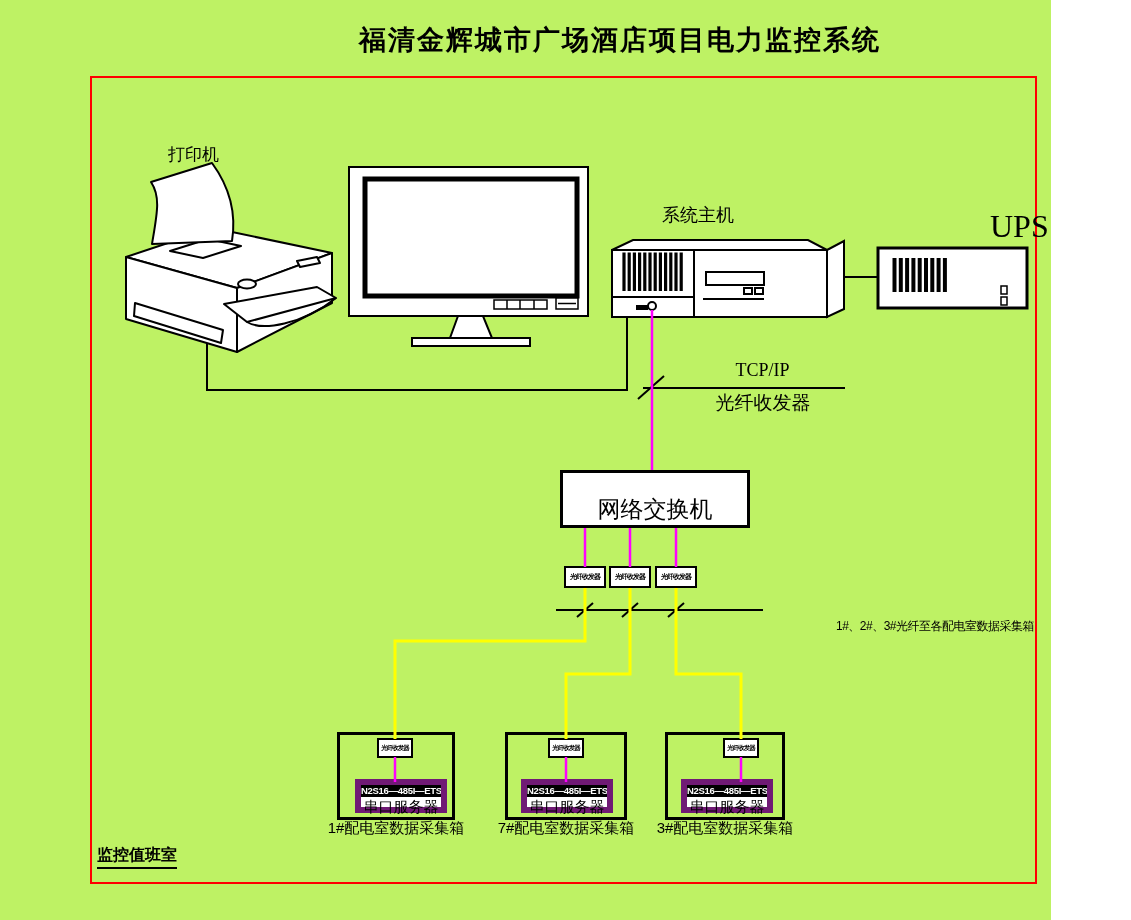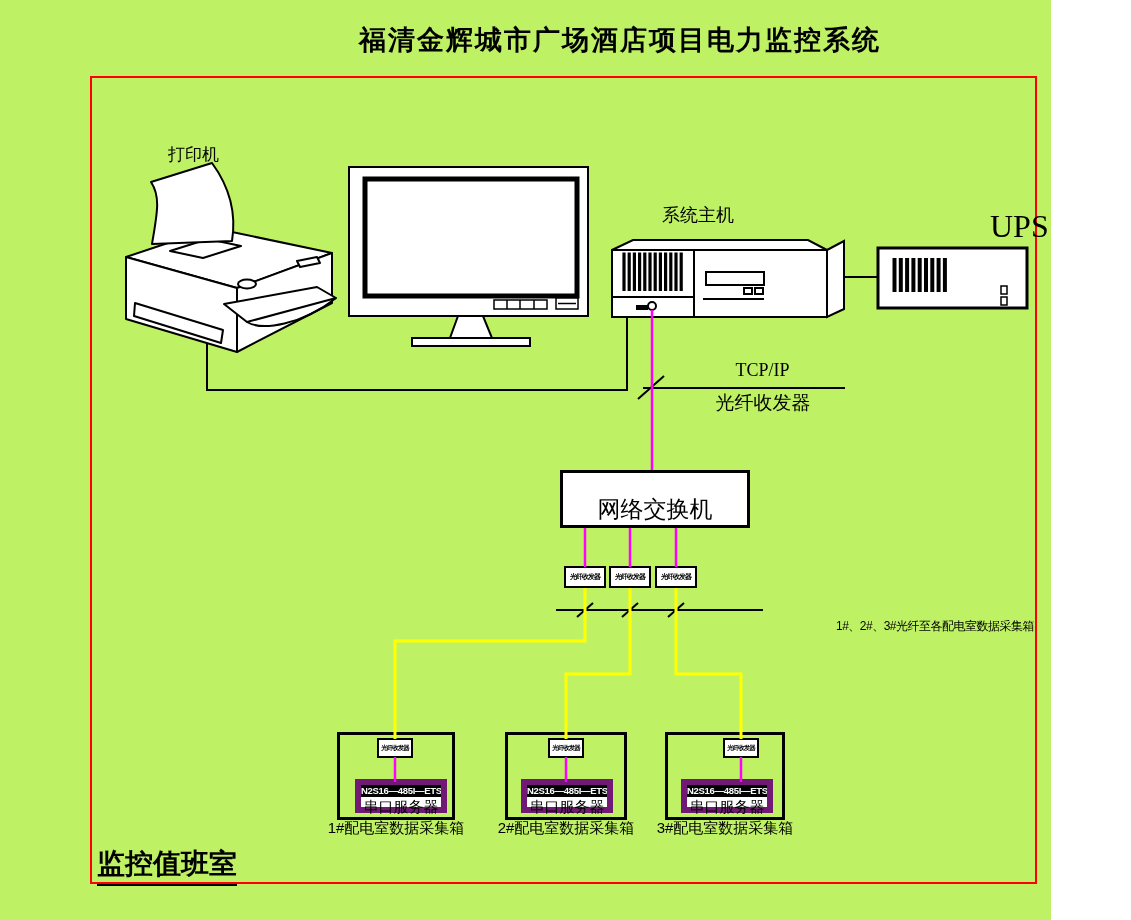--- a/index.html
+++ b/index.html
@@ -29,21 +29,21 @@
   .col-tbox{top:738px;width:36px;height:20px;border:2px solid #000;box-sizing:border-box;background:#fff;z-index:2;
     display:flex;align-items:center;justify-content:center;font-size:6.5px;font-weight:bold;letter-spacing:-1px;overflow:hidden;}
   #coltb-1{left:377px;} #coltb-2{left:548px;} #coltb-3{left:723px;}
   .server{top:779px;width:92px;height:34px;border:6px solid #701a75;box-sizing:border-box;background:#fff;z-index:2;}
   #srv-1{left:355px;} #srv-2{left:521px;} #srv-3{left:681px;}
   .srv-strip{height:12px;background:#000;color:#fff;font-size:9.5px;font-weight:bold;letter-spacing:-0.3px;
     text-align:center;line-height:12px;white-space:nowrap;overflow:hidden;}
   .srv-name{height:18px;text-align:center;font-size:15px;line-height:19px;white-space:nowrap;}
   .caption{top:819px;width:150px;text-align:center;font-size:15px;z-index:2;white-space:nowrap;}
   #cap-1{left:321px;} #cap-2{left:491px;} #cap-3{left:650px;}
-  #room-label{left:97px;top:845px;font-size:28px;font-weight:bold;border-bottom:2.5px solid #000;padding-bottom:1px;z-index:2;}
+  #room-label{left:97px;top:845px;font-size:16px;font-weight:bold;border-bottom:2.5px solid #000;padding-bottom:1px;z-index:2;}
 </style>
 </head>
 <body>
 
 <div id="canvas">
 
   <div id="title" class="abs label htext">福清金辉城市广场酒店项目电力监控系统</div>
 
   <div id="room-box" class="abs"></div>
 
@@ -90,21 +90,21 @@
   <div id="srv-2" class="abs server">
     <div class="srv-strip">N2S16—485I—ETS</div>
     <div class="srv-name">串口服务器</div>
   </div>
   <div id="srv-3" class="abs server">
     <div class="srv-strip">N2S16—485I—ETS</div>
     <div class="srv-name">串口服务器</div>
   </div>
 
   <div id="cap-1" class="abs caption">1#配电室数据采集箱</div>
-  <div id="cap-2" class="abs caption">2#配电室数据采集箱</div>
+  <div id="cap-2" class="abs caption">7#配电室数据采集箱</div>
   <div id="cap-3" class="abs caption">3#配电室数据采集箱</div>
 
   <svg id="svg-layer" class="abs" width="1131" height="920" viewBox="0 0 1131 920">
 
     <g stroke="#000" stroke-width="2" fill="#fff" stroke-linejoin="round">
       <polygon points="126,257 213,228 332,253 237,288"></polygon>
       <polygon points="170,251 208,239 241,246 203,258"></polygon>
       <path d="M 152,244 C 157,214 161,197 151,182 L 212,163 C 231,189 236,216 232,241 Z"></path>
       <polygon points="126,257 126,319 237,352 237,288"></polygon>
       <polygon points="237,288 332,253 332,303 237,352"></polygon>

